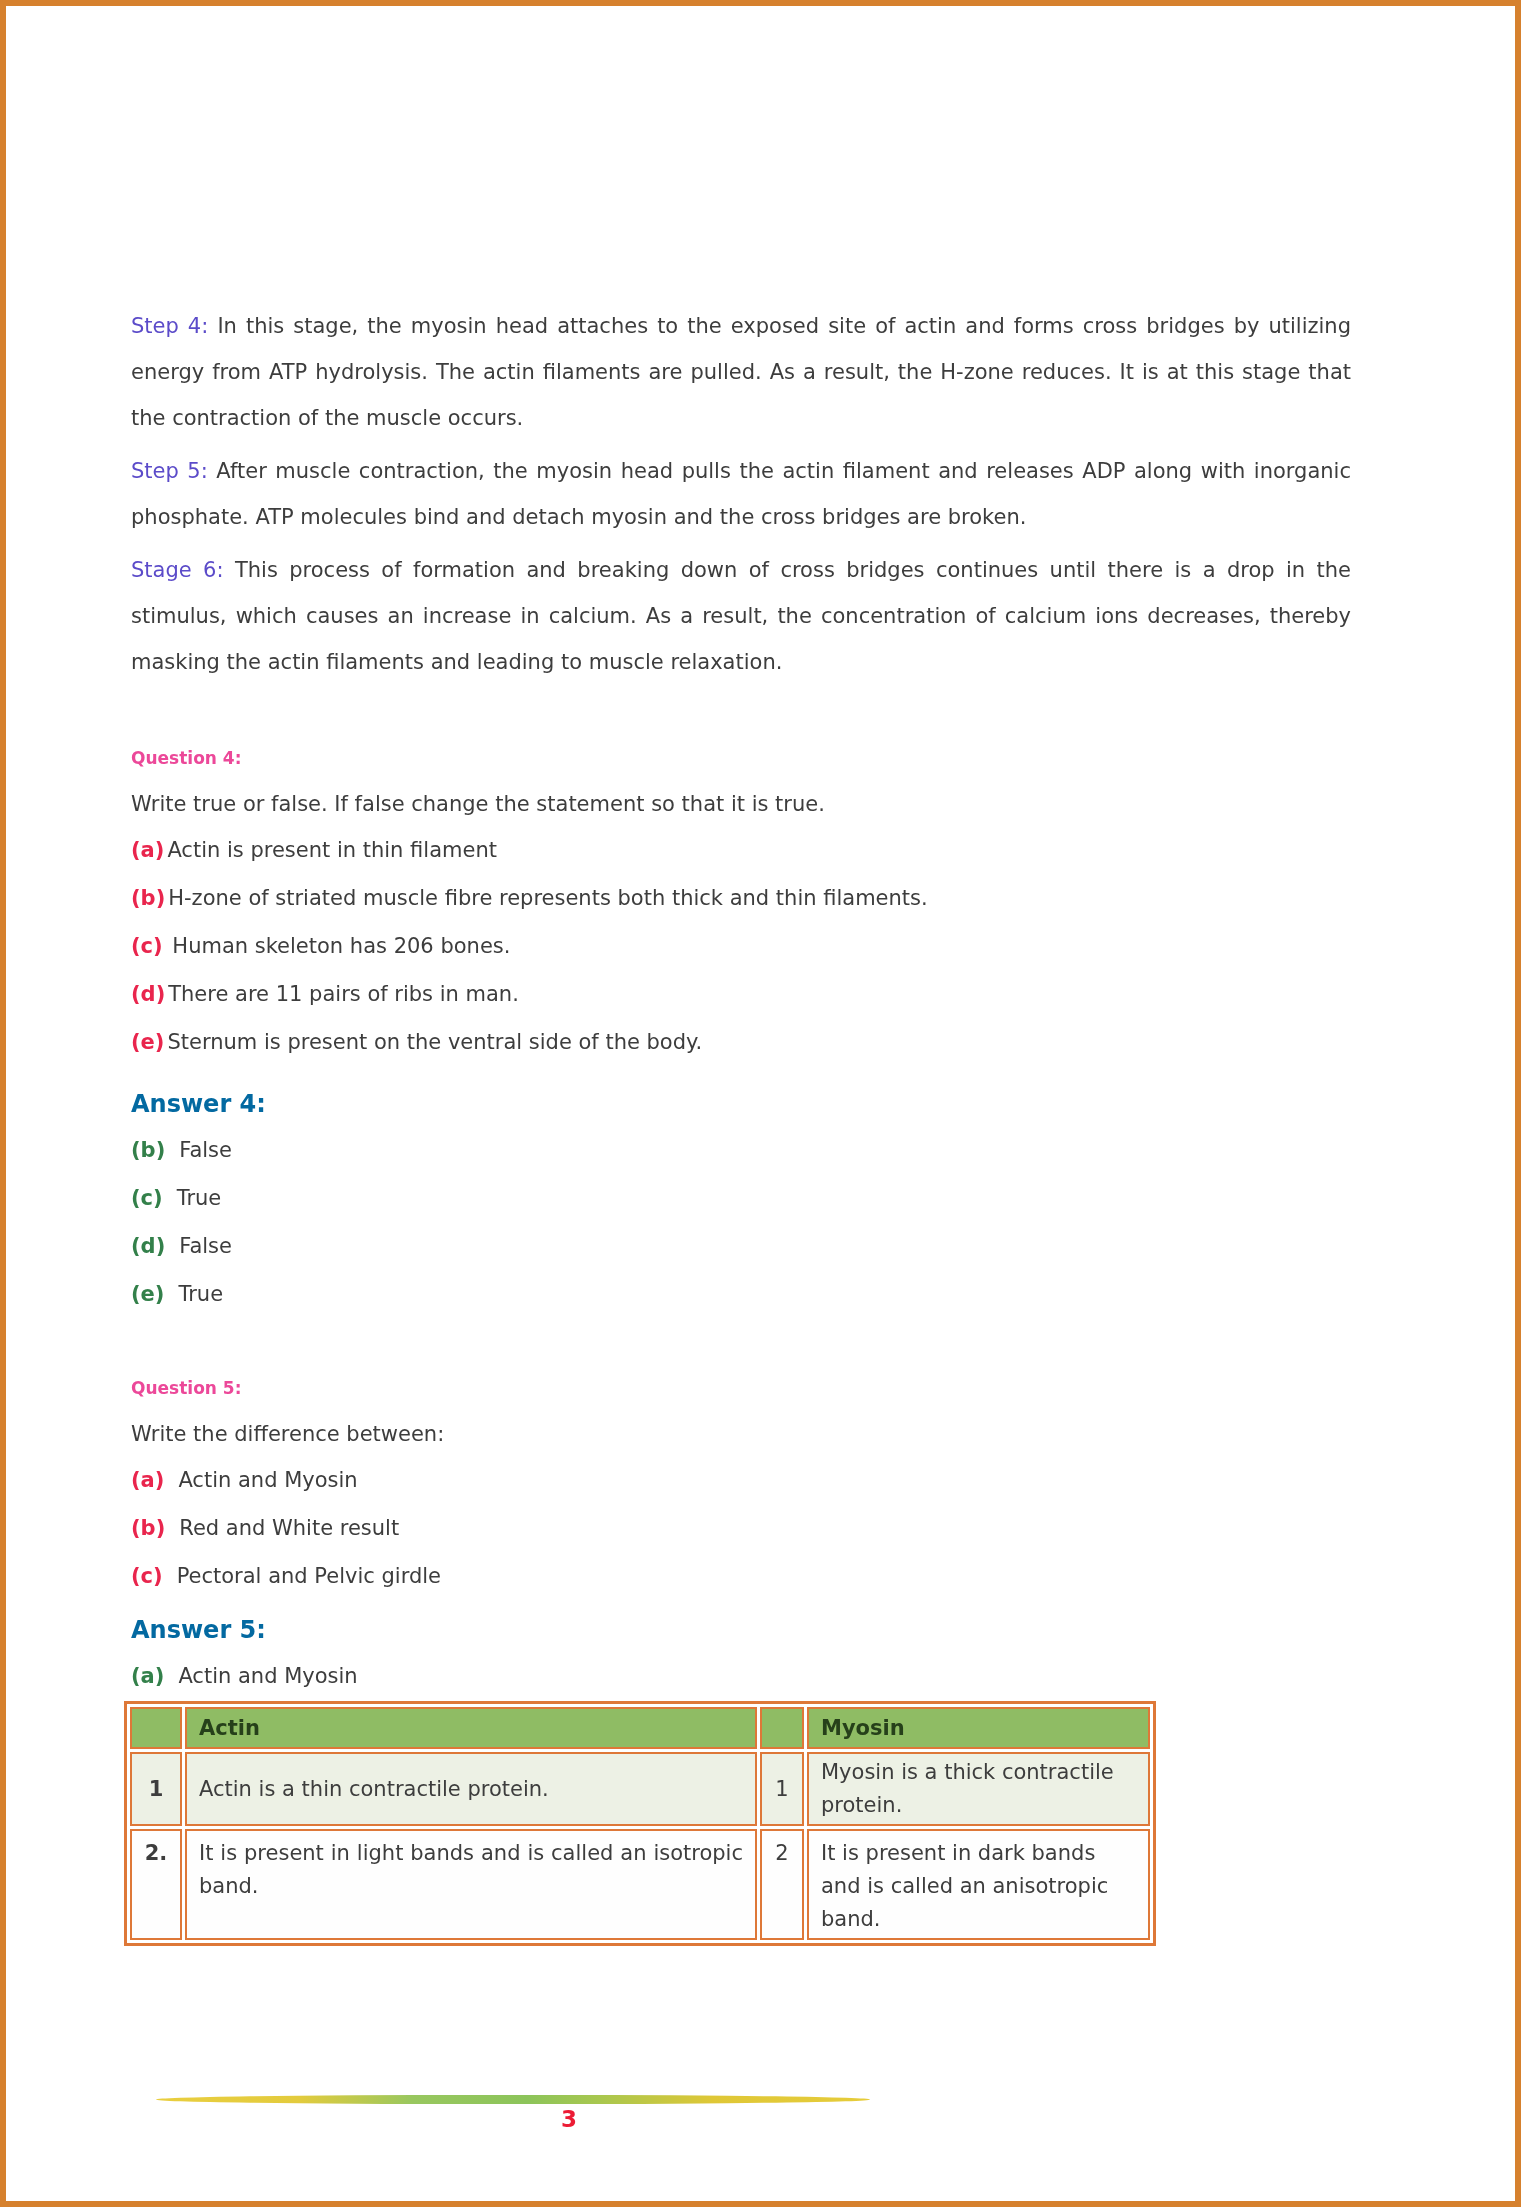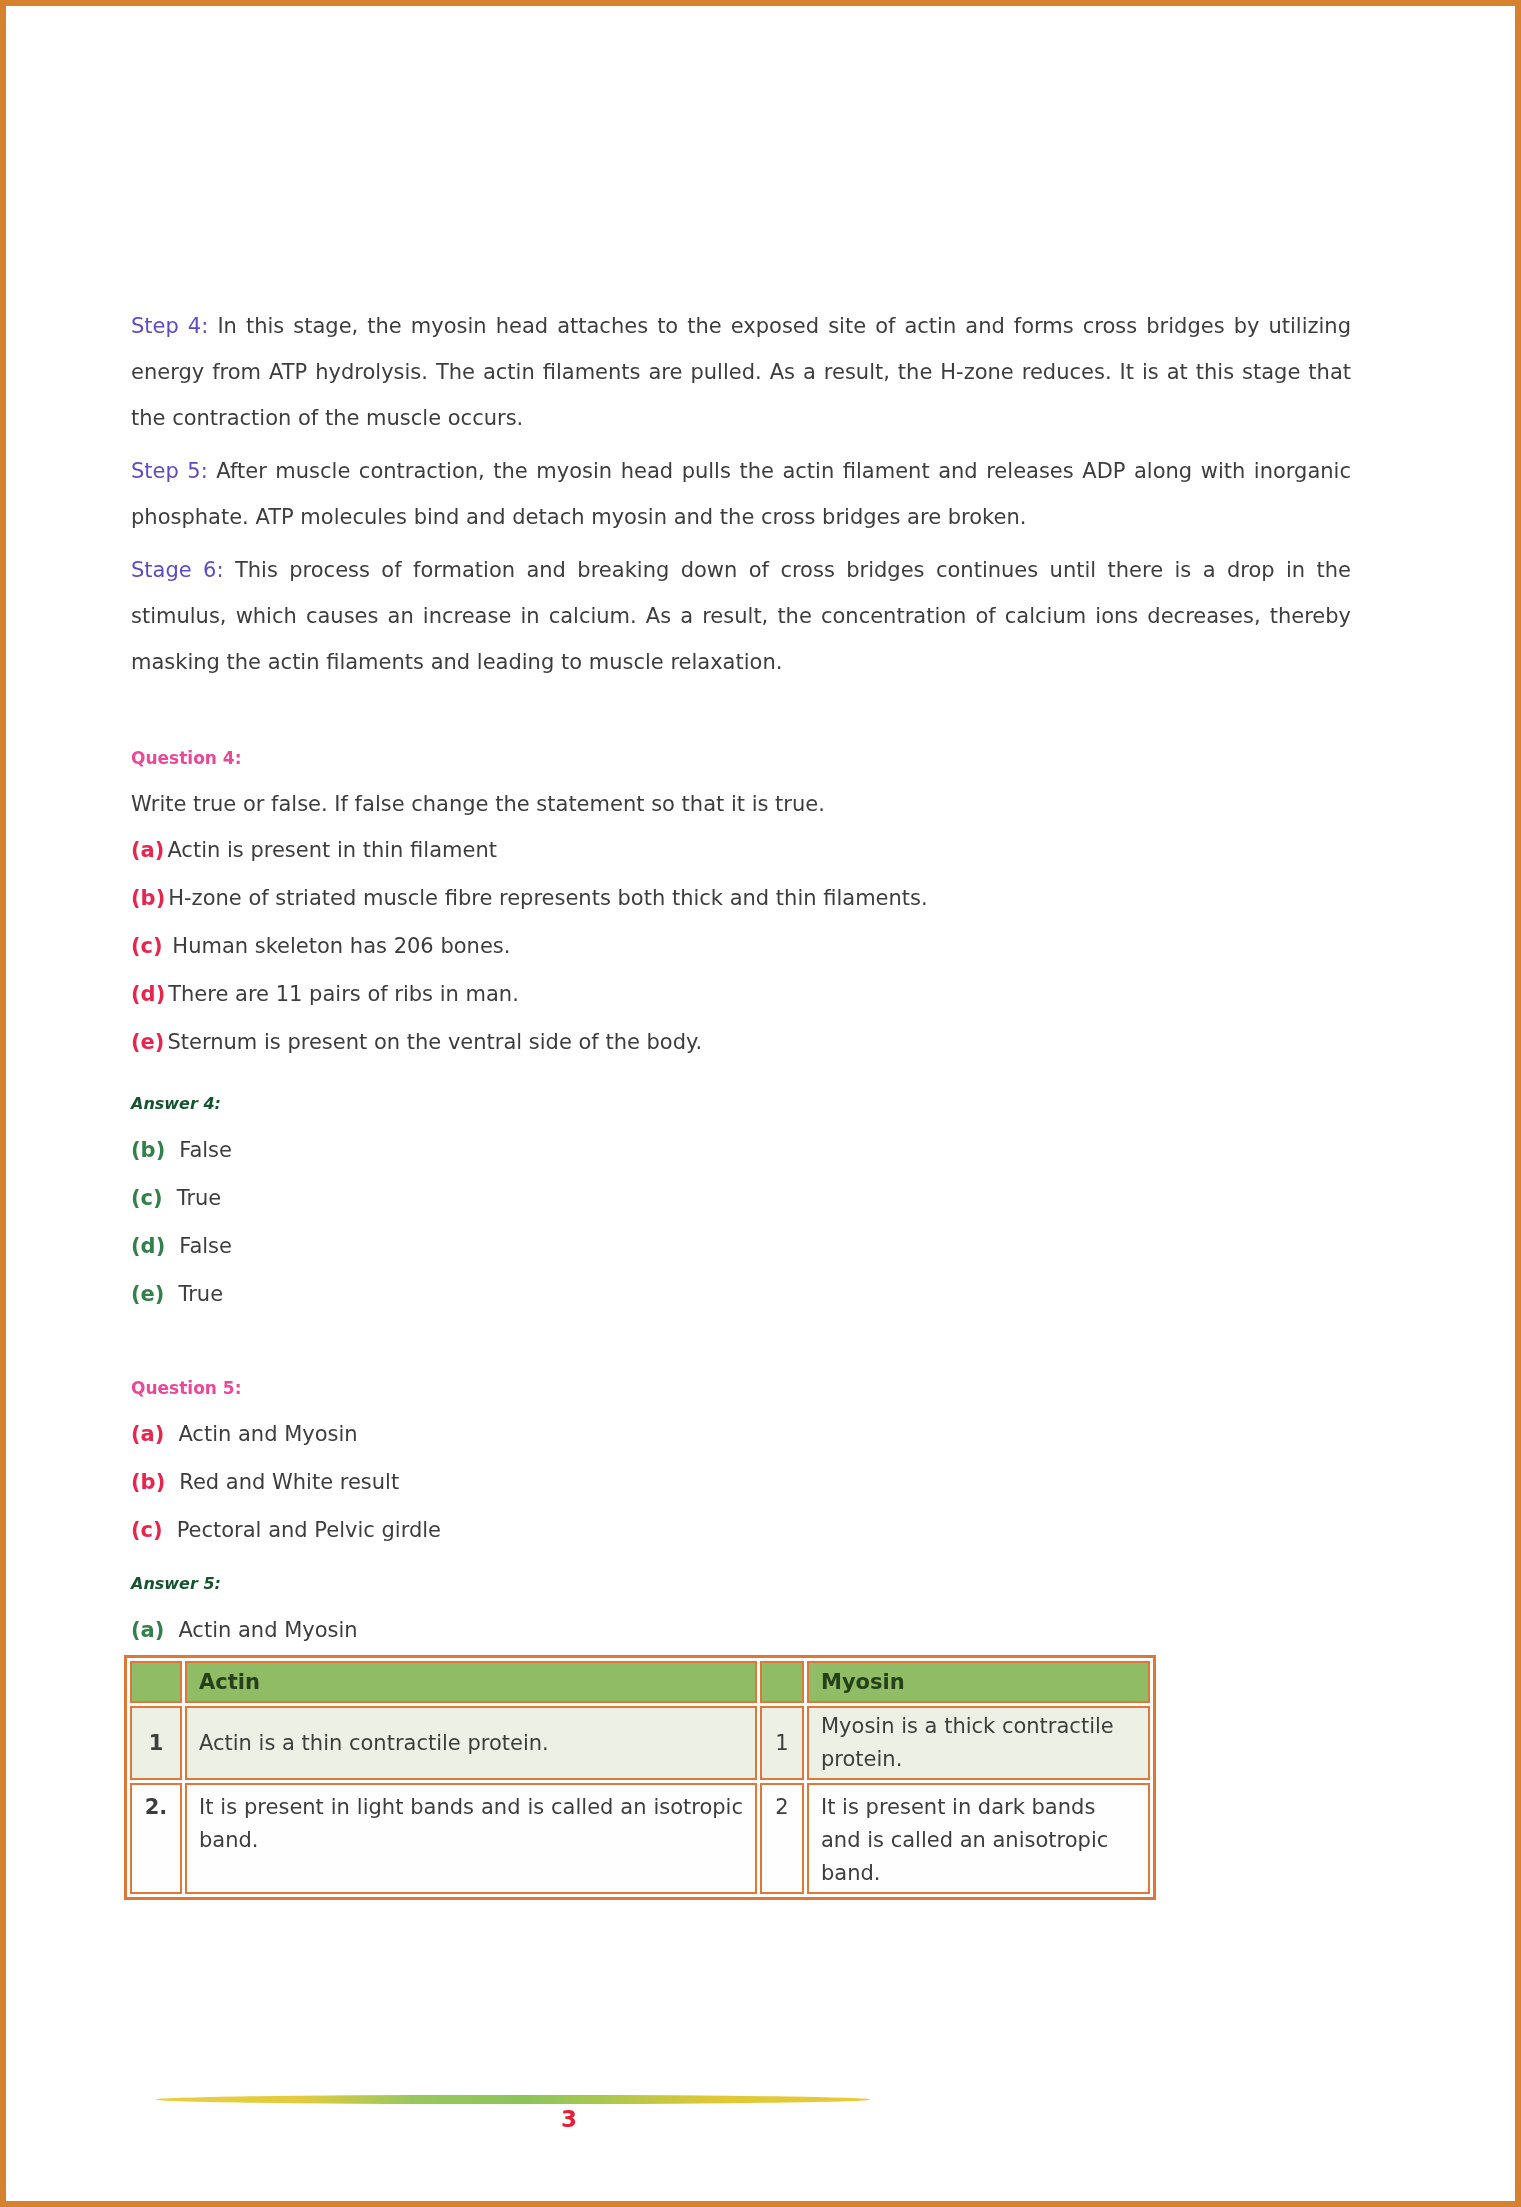--- a/index.html
+++ b/index.html
@@ -14,21 +14,21 @@
     border:6px solid #d6812e;
     background:#ffffff;
   }
   .content {
     position:absolute; left:125px; top:297px; width:1220px;
   }
   .para { text-align:justify; margin:0 0 7px 0; }
   .lbl-step { color:#5b4bc9; }
   .q-heading { color:#ec4899; font-size:17px; font-weight:bold; line-height:46px; margin:50px 0 0 0; }
   .q-heading.q5 { margin-top:48px; }
-  .a-heading { color:#14532d; font-size:16px; font-weight:bold; line-height:46px; margin:16px 0 0 0;font-style:italic; }
+  .a-heading { color:#0369a1; font-size:24px; font-weight:bold; line-height:46px; margin:16px 0 0 0; }
   .a-heading.a5 { margin-top:8px; }
   .intro { line-height:46px; }
   .item { line-height:46px; margin-bottom:2px; }
   .lbl-q { color:#e9254d; font-weight:bold; margin-right:14px; }
   .item.tight .lbl-q { margin-right:3px; }
   .lbl-a { color:#33804a; font-weight:bold; margin-right:14px; }
 
   table.cmp {
     border-collapse:separate; border-spacing:3px;
     border:3px solid #de7838; background:#ffffff;
@@ -85,20 +85,21 @@
     <div class="item tight"><span class="lbl-q">(e)</span><span>Sternum is present on the ventral side of the body.</span></div>
 
     <h3 class="a-heading">Answer 4:</h3>
 
     <div class="item"><span class="lbl-a">(b)</span><span>False</span></div>
     <div class="item"><span class="lbl-a">(c)</span><span>True</span></div>
     <div class="item"><span class="lbl-a">(d)</span><span>False</span></div>
     <div class="item"><span class="lbl-a">(e)</span><span>True</span></div>
 
     <h3 class="q-heading q5">Question 5:</h3>
+    <p class="intro">Write the difference between:</p>
 
     <div class="item"><span class="lbl-q">(a)</span><span>Actin and Myosin</span></div>
     <div class="item"><span class="lbl-q">(b)</span><span>Red and White result</span></div>
     <div class="item"><span class="lbl-q">(c)</span><span>Pectoral and Pelvic girdle</span></div>
 
     <h3 class="a-heading a5">Answer 5:</h3>
     <div class="item"><span class="lbl-a">(a)</span><span>Actin and Myosin</span></div>
 
     <table class="cmp">
       <colgroup>

